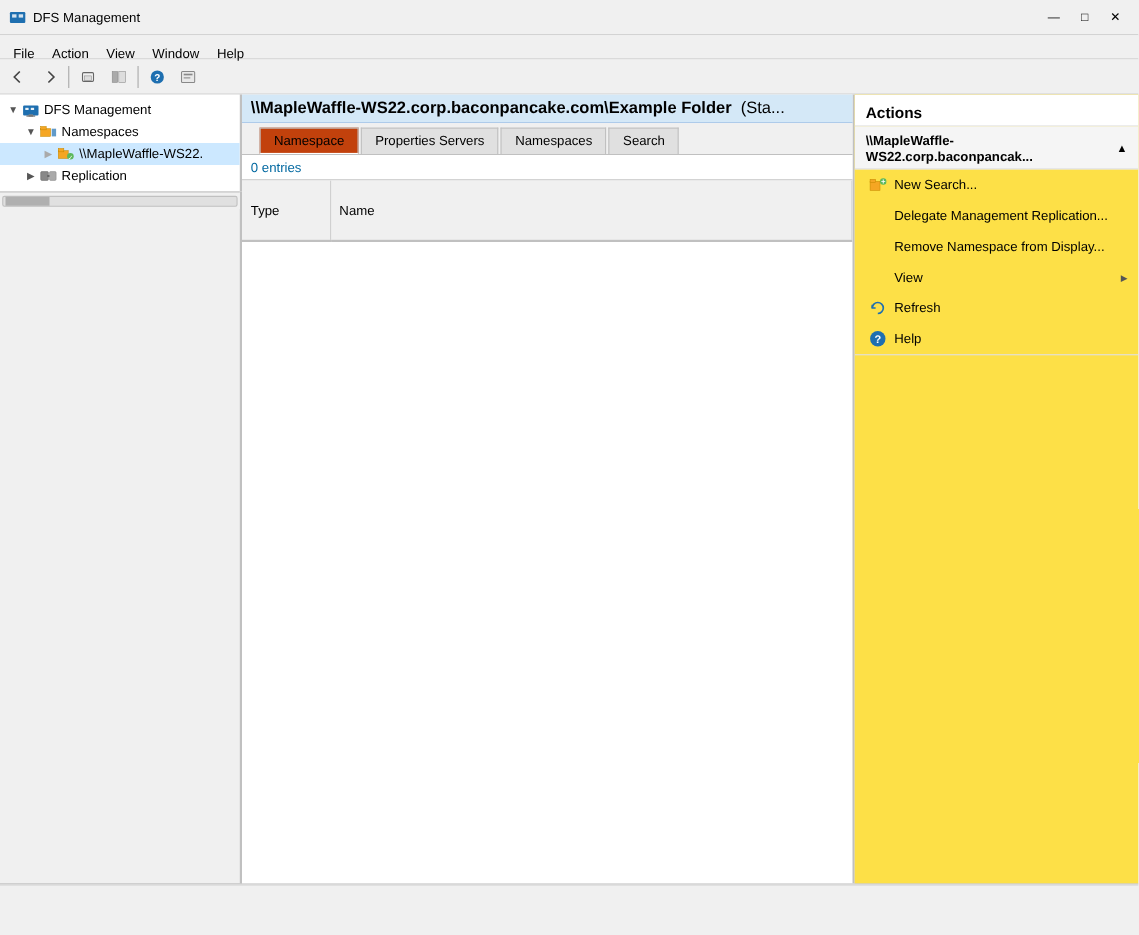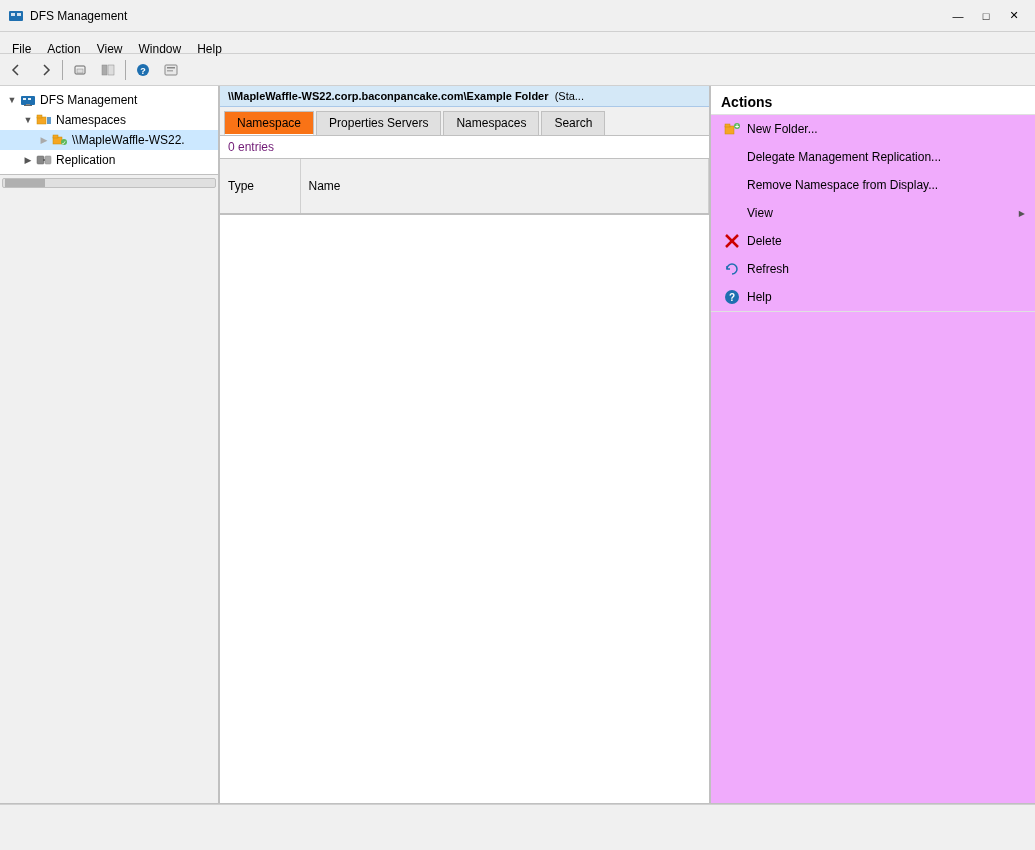--- a/index.html
+++ b/index.html
@@ -139,21 +139,21 @@
       flex: 1;
       background: #fff;
       display: flex;
       flex-direction: column;
       border-right: 2px solid #c0c0c0;
     }
 
     .content-path-bar {
       background: #d4e8f7;
       padding: 4px 8px;
-      font-size: 11px;
+      font-size: 15px;
       display: flex;
       align-items: center;
       border-bottom: 1px solid #aac8e8;
     }
 
     .content-tabs {
       display: flex;
       background: #f0f0f0;
       border-bottom: 1px solid #c0c0c0;
       padding: 0 4px;
@@ -162,32 +162,33 @@
     .tab {
       padding: 4px 12px;
       border: 1px solid #c0c0c0;
       background: #e0e0e0;
       cursor: pointer;
       font-size: 12px;
       border-bottom: none;
       margin-right: 2px;
     }
     .tab.active {
-      background: #f97316;
+      background: #c2410c;
       border-bottom: 1px solid #fff;
       z-index: 1;
+      margin-left: 12px;
     }
 
     .content-header {
       display: flex;
       background: #fff;
       border-bottom: 1px solid #c0c0c0;
       padding: 4px 8px;
       font-size: 12px;
-      color: #701a75;
+      color: #0369a1;
     }
 
     .content-table-wrapper {
       flex: 1;
       overflow: auto;
     }
 
     .content-table {
       width: 100%;
       border-collapse: collapse;
@@ -200,22 +201,22 @@
       text-align: left;
       padding: 20px 8px;
       border-right: 1px solid #d0d0d0;
       border-bottom: 2px solid #c0c0c0;
       font-weight: normal;
       cursor: pointer;
     }
 
     
     .actions-panel {
-      width: 324px;
-      background: #f0abfc;
+      width: 258px;
+      background: #fde047;
       display: flex;
       flex-direction: column;
       overflow-y: auto;
     }
 
     .actions-header {
       background: #fff;
       padding: 8px 10px 4px;
       font-size: 14px;
       font-weight: bold;
@@ -471,58 +472,53 @@
         <tbody id="table-body">
         </tbody>
       </table>
     </div>
   </div>
 
   <div class="actions-panel">
     <div class="actions-header">Actions</div>
 
     <div class="action-section">
+      <div class="action-section-title">
+        <span>\\MapleWaffle-WS22.corp.baconpancak...</span>
+        <span style="font-size:10px;">▲</span>
+      </div>
 
       <div class="action-item">
         <div class="action-icon">
           <svg width="16" height="16" viewBox="0 0 16 16">
             <rect x="1" y="5" width="9" height="8" fill="#f5a623" stroke="#c88a00" stroke-width="0.5"></rect>
             <rect x="1" y="3" width="5" height="3" fill="#f5a623" stroke="#c88a00" stroke-width="0.5"></rect>
             <circle cx="13" cy="5" r="3" fill="#5cb85c"></circle>
             <text x="13" y="7.5" text-anchor="middle" fill="white" font-size="7" font-weight="bold">+</text>
           </svg>
         </div>
-        <span>New Folder...</span>
+        <span>New Search...</span>
       </div>
 
       <div class="action-item">
         <div class="action-icon"></div>
         <span>Delegate Management Replication...</span>
       </div>
 
       <div class="action-item">
         <div class="action-icon"></div>
         <span>Remove Namespace from Display...</span>
       </div>
 
       <div class="action-item has-submenu">
         <div class="action-icon"></div>
         <span>View</span>
       </div>
 
 
-      <div class="action-item">
-        <div class="action-icon">
-          <svg width="16" height="16" viewBox="0 0 16 16">
-            <line x1="2" y1="2" x2="14" y2="14" stroke="#cc0000" stroke-width="2.5"></line>
-            <line x1="14" y1="2" x2="2" y2="14" stroke="#cc0000" stroke-width="2.5"></line>
-          </svg>
-        </div>
-        <span>Delete</span>
-      </div>
 
       <div class="action-item">
         <div class="action-icon">
           <svg width="16" height="16" viewBox="0 0 16 16">
             <path d="M3 8 A5 5 0 1 1 8 13" stroke="#1e6fb0" stroke-width="1.5" fill="none"></path>
             <path d="M3 5v3h3" stroke="#1e6fb0" stroke-width="1.5" fill="none"></path>
           </svg>
         </div>
         <span>Refresh</span>
       </div>

